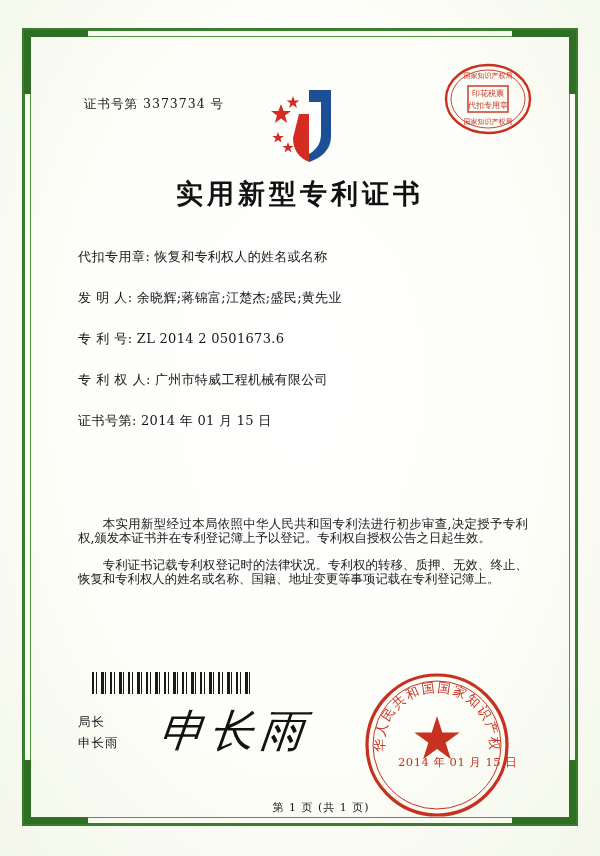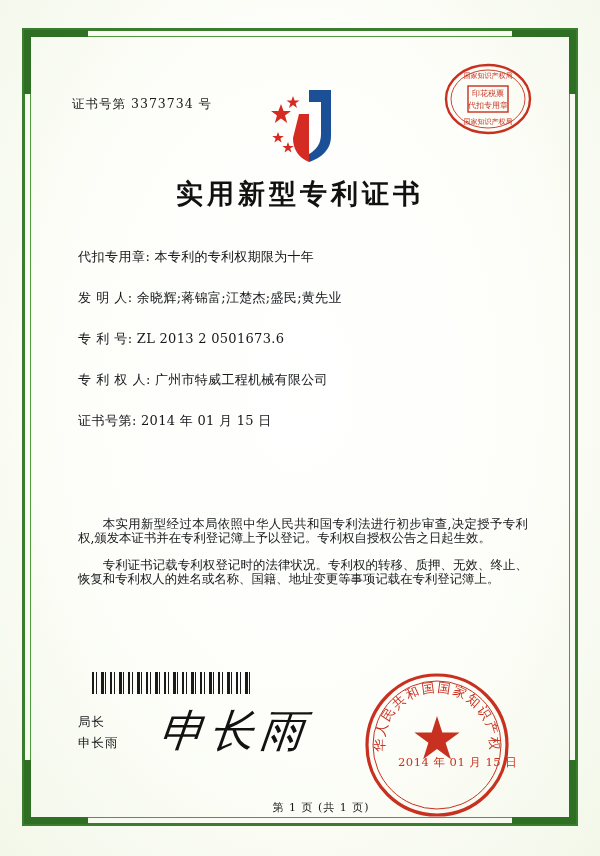--- a/index.html
+++ b/index.html
@@ -31,21 +31,21 @@
     position:absolute;width:64px;height:64px;
     border:0 solid #3f8a2f;
     box-sizing:border-box;
   }
   .corner.tl{left:24px;top:30px;border-left-width:7px;border-top-width:7px;border-color:#2f6f23;}
   .corner.tr{right:24px;top:30px;border-right-width:7px;border-top-width:7px;border-color:#2f6f23;}
   .corner.bl{left:24px;bottom:32px;border-left-width:7px;border-bottom-width:7px;border-color:#2f6f23;}
   .corner.br{right:24px;bottom:32px;border-right-width:7px;border-bottom-width:7px;border-color:#2f6f23;}
 
   .cert-no{
-    position:absolute;left:72px;top:96px;
+    position:absolute;left:84px;top:96px;
     font-size:12.5px;color:#1b1b1b;letter-spacing:1px;
     font-family:"DejaVu Serif","Liberation Serif",serif;
   }
 
   
   .emblem{
     position:absolute;left:269px;top:84px;width:74px;height:82px;
   }
   .emblem svg{display:block;}
 
@@ -172,29 +172,29 @@
       <text x="44" y="16" font-size="7" fill="#c8301f" text-anchor="middle" font-family="DejaVu Serif, serif">国家知识产权局</text>
       <text x="44" y="62" font-size="7" fill="#c8301f" text-anchor="middle" font-family="DejaVu Serif, serif">国家知识产权局</text>
     </svg>
   </div>
 
   <div class="title">实用新型专利证书</div>
 
   <div class="fields">
     <div class="field-row">
       <span class="field-label">代扣专用章:</span>
-      <span class="field-value">本专利的专利权期限为十年</span>
+      <span class="field-value">恢复和专利权人的姓名或名称</span>
     </div>
     <div class="field-row">
       <span class="field-label">发 明 人:</span>
       <span class="field-value">余晓辉;蒋锦富;江楚杰;盛民;黄先业</span>
     </div>
     <div class="field-row">
       <span class="field-label">专 利 号:</span>
-      <span class="field-value">ZL 2013 2 0501673.6</span>
+      <span class="field-value">ZL 2014 2 0501673.6</span>
     </div>
     <div class="field-row">
       <span class="field-label">专 利 权 人:</span>
       <span class="field-value">广州市特威工程机械有限公司</span>
     </div>
     <div class="field-row">
       <span class="field-label">证书号第:</span>
       <span class="field-value">2014 年 01 月 15 日</span>
     </div>
   </div>

